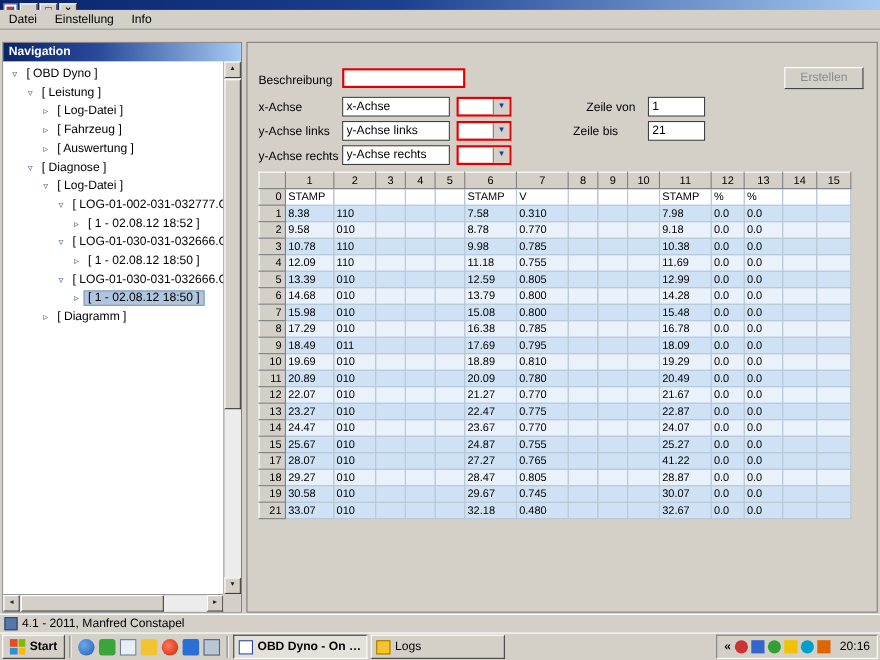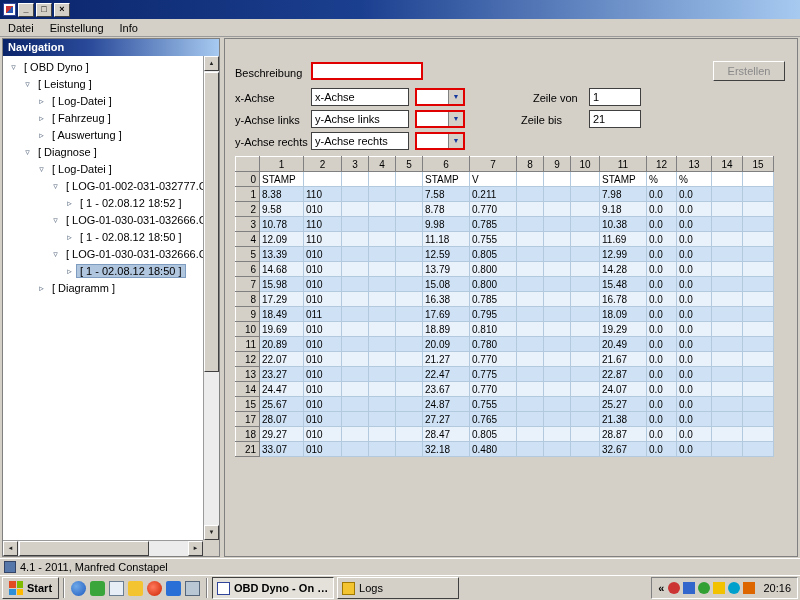--- a/index.html
+++ b/index.html
@@ -11,21 +11,21 @@
   .titlebar { position:absolute; left:0; top:0; width:100%; height:19px;
     background:linear-gradient(90deg,#0a246a 0%,#1b3f8f 45%,#a6caf0 100%);
     display:flex; align-items:center; padding:0 3px; }
   .app-icon16 { width:13px; height:13px; background:#fff; border:1px solid #30459a; display:inline-block; position:relative; }
   .app-icon16::after { content:""; position:absolute; left:2px; top:2px; width:7px; height:7px; background:linear-gradient(135deg,#c33 50%,#2a56b5 50%); }
   .title-text { color:#fff; font-weight:bold; font-size:11px; margin-left:5px; flex:1; white-space:nowrap; overflow:hidden; }
   .tb-btn { width:16px; height:14px; background:#d4d0c8; border:1px solid; border-color:#fff #404040 #404040 #fff;
     font-size:9px; line-height:11px; text-align:center; margin-left:2px; font-weight:bold; }
 
   
-  .menubar { position:absolute; top:19px; left:0; width:100%; height:18px; background:#d4d0c8;
+  .menubar { position:absolute; top:9px; left:0; width:100%; height:18px; background:#d4d0c8;
     border-bottom:1px solid #9a9a9a; display:flex; align-items:center; }
   .menu-item { padding:2px 8px; }
 
   
   .main { position:absolute; top:37px; left:0; width:100%; height:521px; }
 
   .nav-panel { position:absolute; left:2px; top:1px; width:218px; height:519px; border:1px solid #808080; background:#fff; }
   .nav-header, .content-header { height:17px; background:linear-gradient(90deg,#0a246a 0%,#2a4a9a 40%,#a6caf0 100%);
     color:#fff; font-weight:bold; padding:2px 5px; font-size:11px; white-space:nowrap; overflow:hidden; }
   .nav-tree { position:absolute; top:17px; left:0; right:16px; bottom:16px; background:#fff; overflow:hidden; padding-top:2px; }
@@ -298,21 +298,21 @@
                 <td></td>
               </tr>
               <tr class="odd">
                 <th>1</th>
                 <td>8.38</td>
                 <td>110</td>
                 <td></td>
                 <td></td>
                 <td></td>
                 <td>7.58</td>
-                <td>0.211</td>
+                <td>0.310</td>
                 <td></td>
                 <td></td>
                 <td></td>
                 <td>7.98</td>
                 <td>0.0</td>
                 <td>0.0</td>
                 <td></td>
                 <td></td>
               </tr>
               <tr class="even">
@@ -572,39 +572,57 @@
                 <td>28.07</td>
                 <td>010</td>
                 <td></td>
                 <td></td>
                 <td></td>
                 <td>27.27</td>
                 <td>0.765</td>
                 <td></td>
                 <td></td>
                 <td></td>
-                <td>21.38</td>
+                <td>41.22</td>
                 <td>0.0</td>
                 <td>0.0</td>
                 <td></td>
                 <td></td>
               </tr>
               <tr class="even">
                 <th>18</th>
                 <td>29.27</td>
                 <td>010</td>
                 <td></td>
                 <td></td>
                 <td></td>
                 <td>28.47</td>
                 <td>0.805</td>
                 <td></td>
                 <td></td>
                 <td></td>
                 <td>28.87</td>
+                <td>0.0</td>
+                <td>0.0</td>
+                <td></td>
+                <td></td>
+              </tr>
+              <tr class="odd">
+                <th>19</th>
+                <td>30.58</td>
+                <td>010</td>
+                <td></td>
+                <td></td>
+                <td></td>
+                <td>29.67</td>
+                <td>0.745</td>
+                <td></td>
+                <td></td>
+                <td></td>
+                <td>30.07</td>
                 <td>0.0</td>
                 <td>0.0</td>
                 <td></td>
                 <td></td>
               </tr>
               <tr class="odd">
                 <th>21</th>
                 <td>33.07</td>
                 <td>010</td>
                 <td></td>

